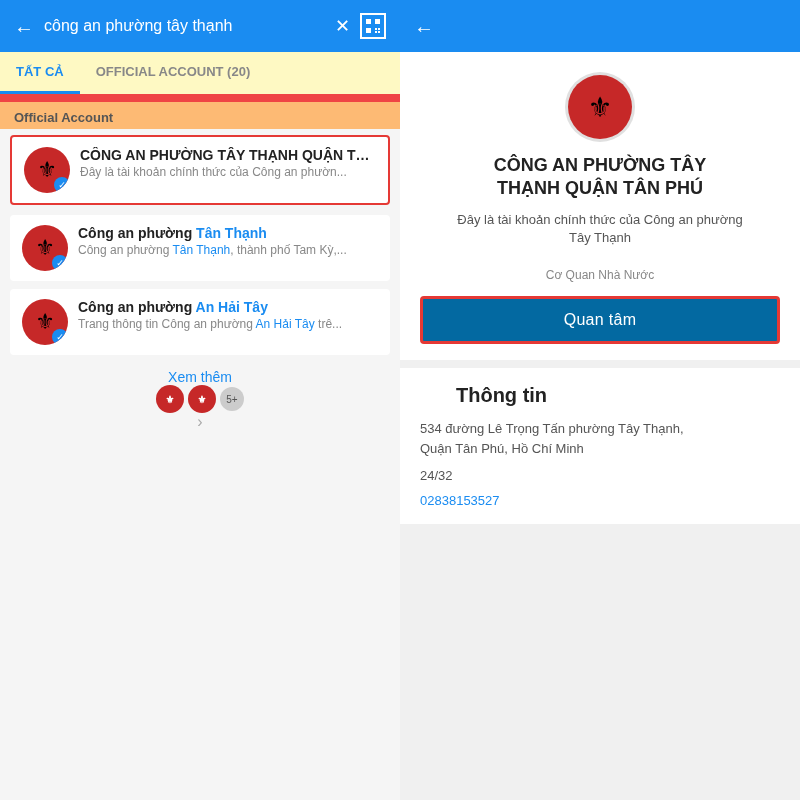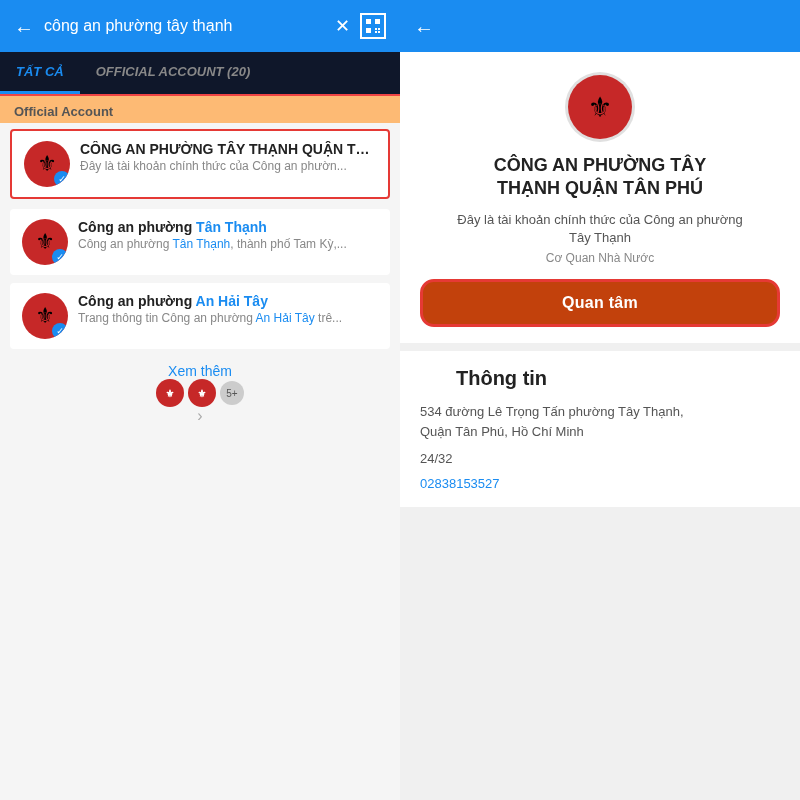--- a/index.html
+++ b/index.html
@@ -57,23 +57,22 @@
       padding: 2px;
       width: 26px;
       height: 26px;
       display: flex;
       align-items: center;
       justify-content: center;
     }
 
     .left-tabs {
       display: flex;
-      background: #0f172a;
-      border-bottom: 2px solid #ef4444;
-      font-style: italic;
+      background: #fef9c3;
+      border-bottom: 8px solid #ef4444;
     }
 
     .left-tab {
       padding: 12px 16px;
       font-size: 13px;
       font-weight: 600;
       cursor: pointer;
       color: #888;
       border-bottom: 3px solid transparent;
     }
@@ -309,39 +308,39 @@
       font-weight: 700;
       color: #222;
       line-height: 1.3;
       margin-bottom: 10px;
       text-transform: uppercase;
     }
 
     .profile-description {
       font-size: 13px;
       color: #555;
-      margin-bottom: 4px;
+      margin-bottom: 21px;
       line-height: 1.4;
     }
 
     .profile-category {
       font-size: 12px;
       color: #888;
       margin-bottom: 14px;
     }
 
     .quan-tam-btn {
       width: 100%;
-      background: #c2410c;
+      background: #0369a1;
       color: white;
       border: 3px solid #e53935;
-      border-radius: 14px;
+      border-radius: 4px;
       padding: 12px;
       font-size: 16px;
-      font-weight: 700;
+      font-weight: 400;
       cursor: pointer;
       text-align: center;
       letter-spacing: 0.3px;
     }
 
     .info-section {
       background: white;
       padding: 16px 20px;
     }
 

